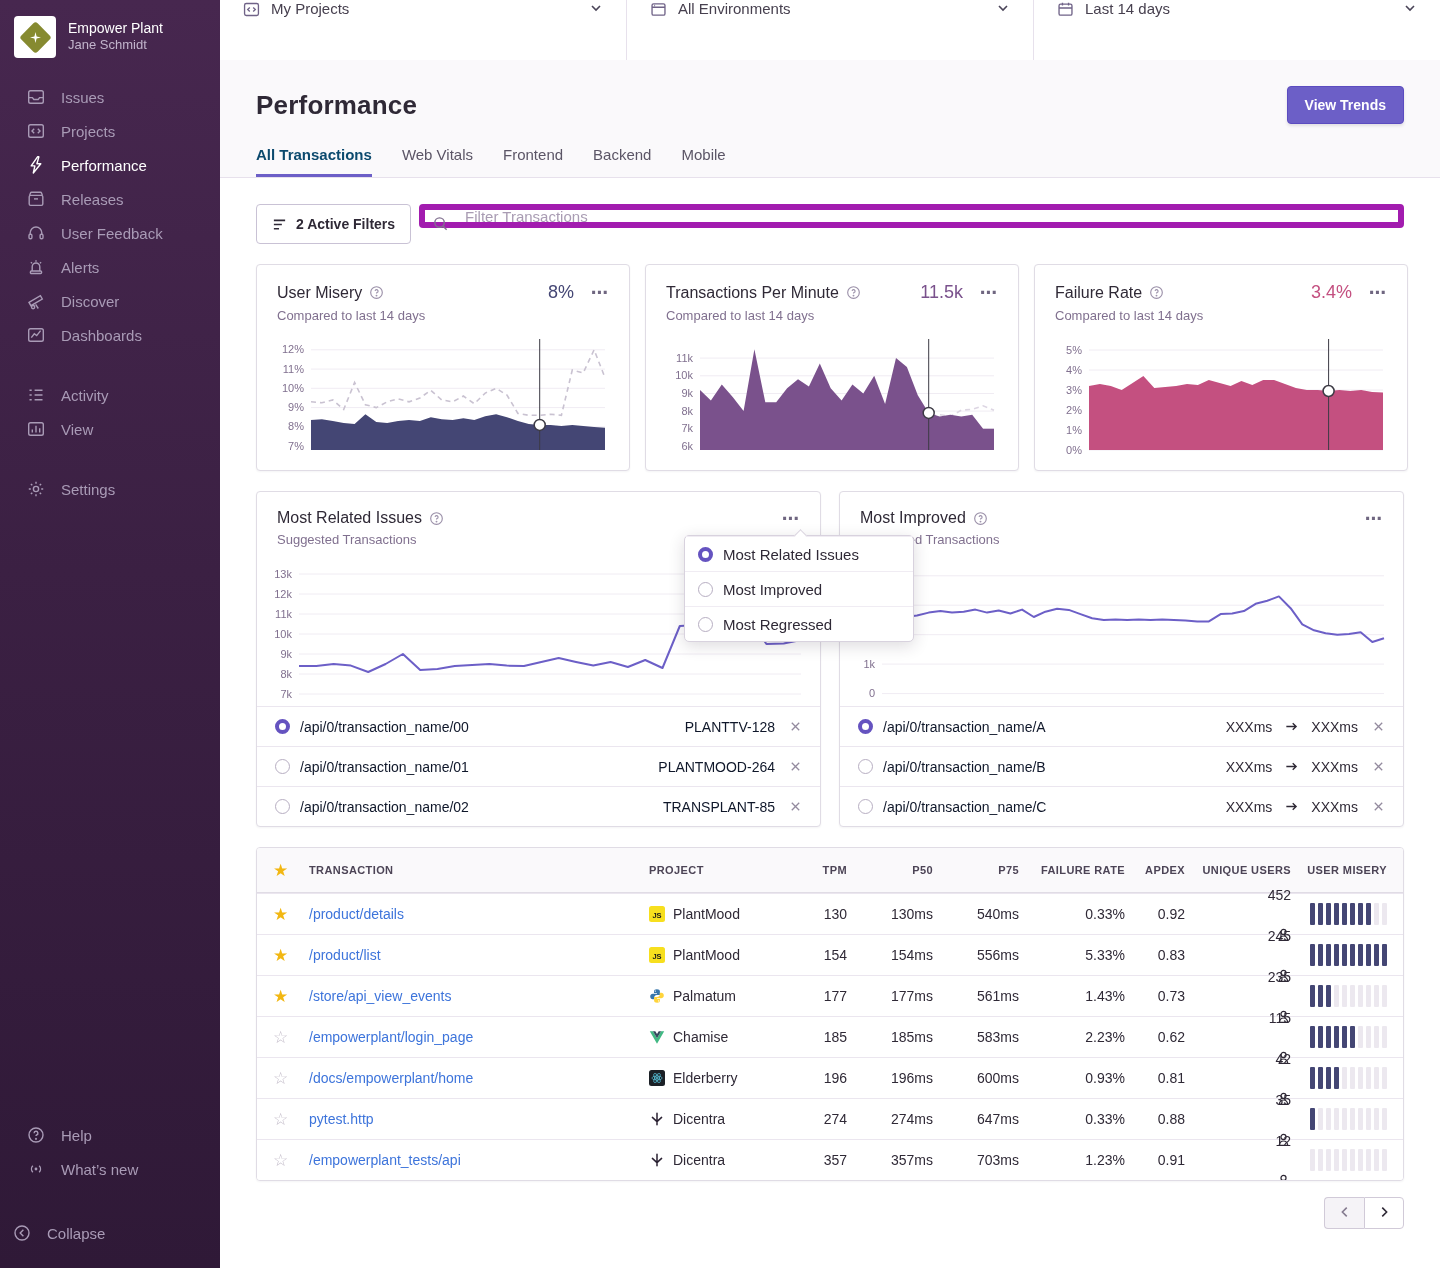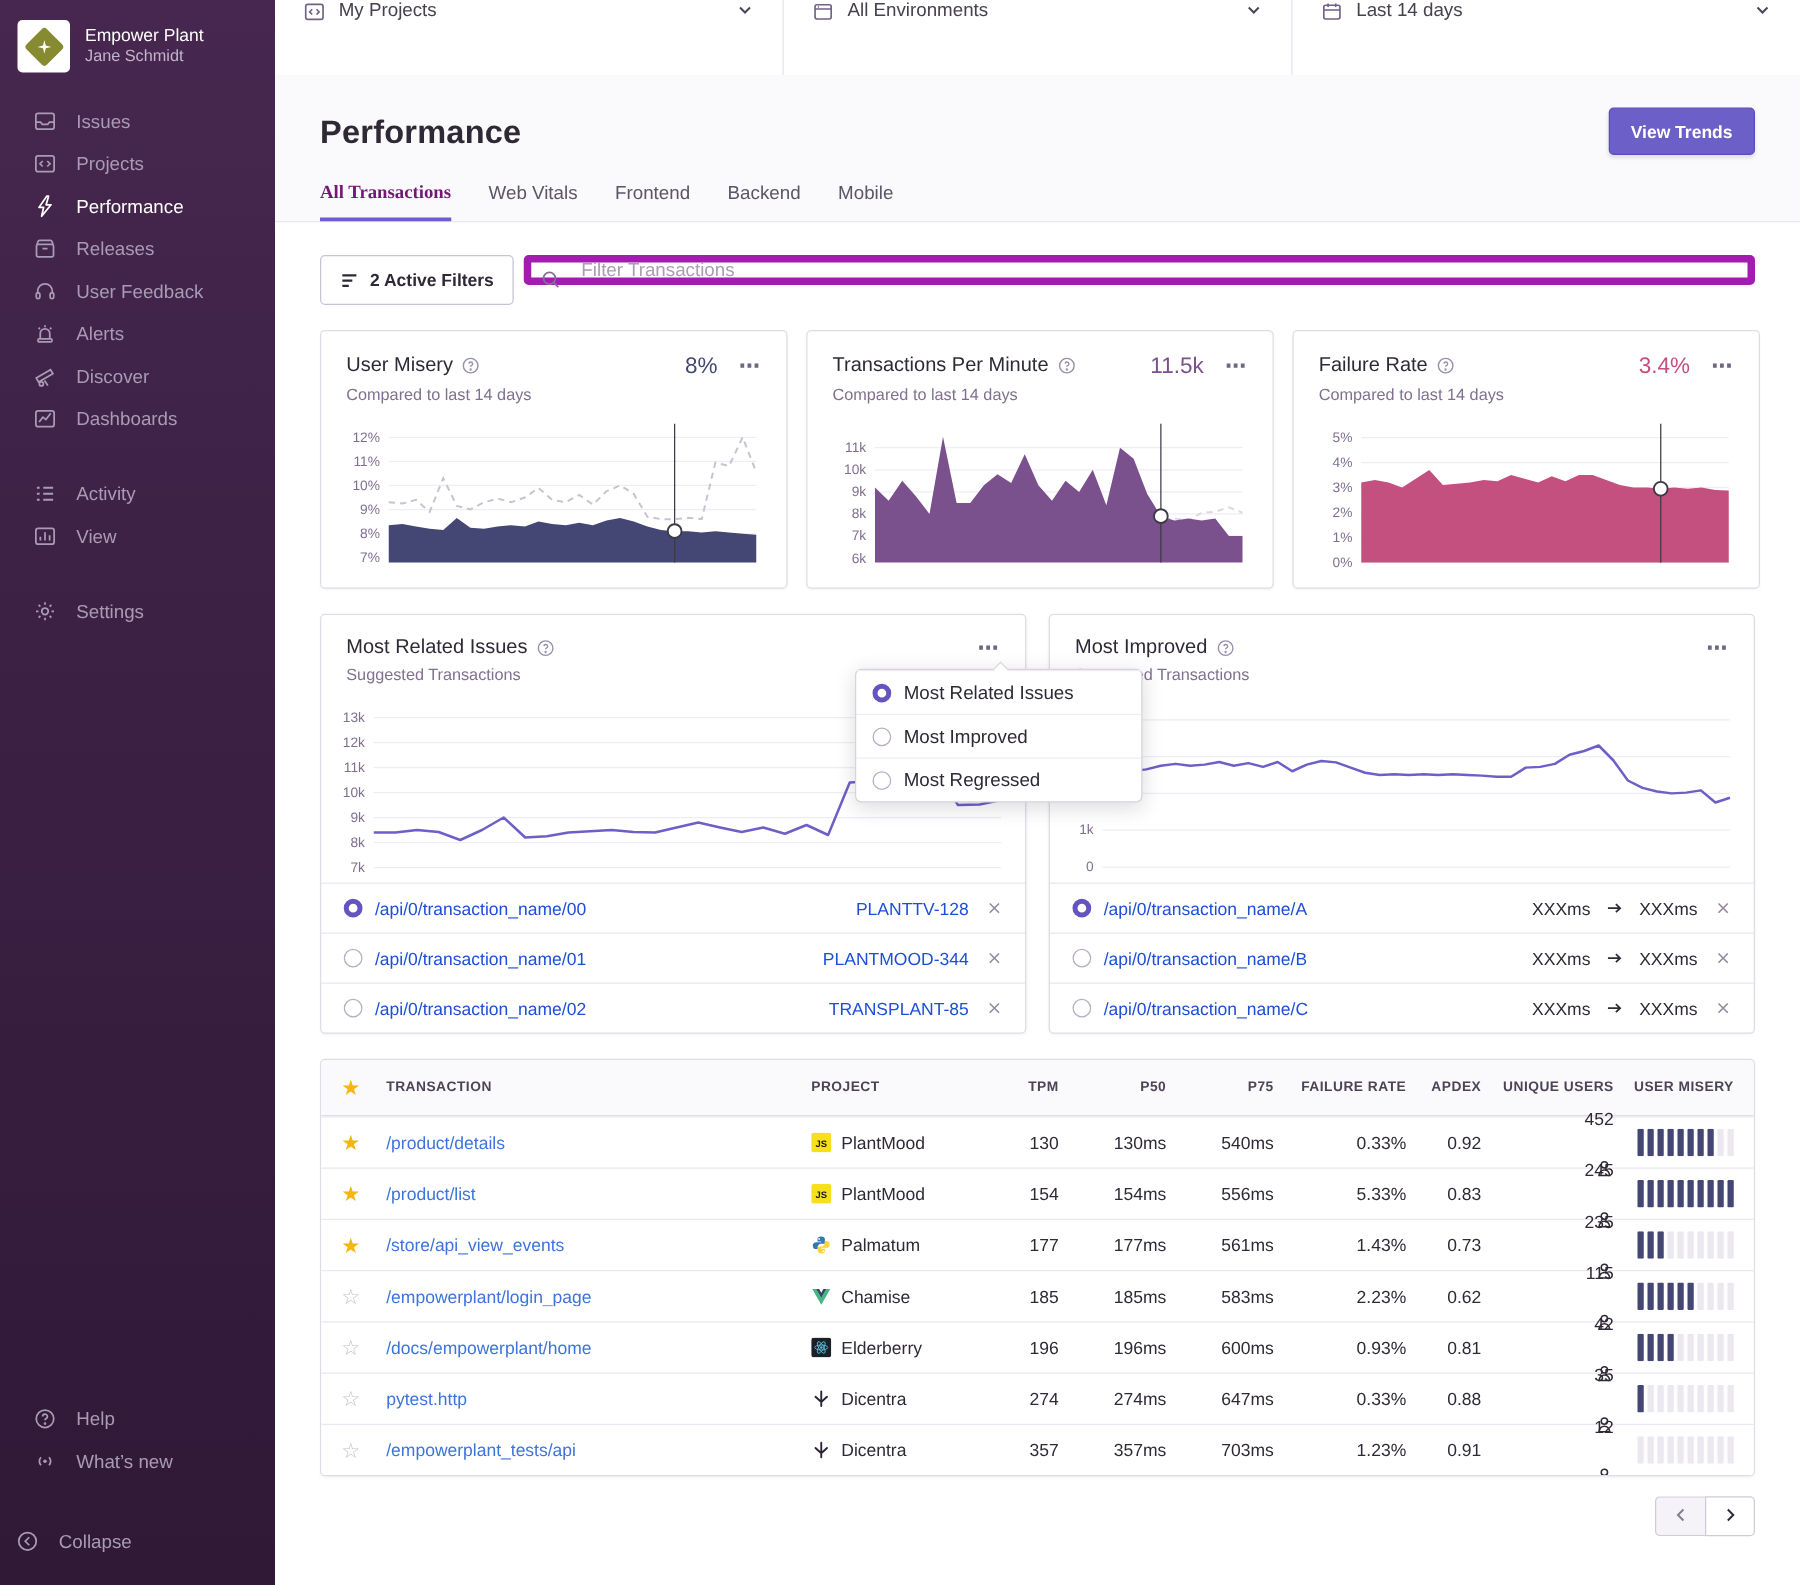--- a/index.html
+++ b/index.html
@@ -41,21 +41,21 @@
   .topbar-item .icon svg { width:19px; height:19px; }
   .topbar-item .chev { margin-left:auto; width:16px; height:16px; color:#4a4458; display:flex; }
   .topbar-item .chev svg { width:16px; height:16px; }
 
   .page-header { background:#faf9fb; border-bottom:1px solid #e7e1ec; padding:26px 36px 0 36px; flex:none; }
   .page-header-row { display:flex; align-items:center; }
   .page-title { font-size:26px; font-weight:bold; color:#2f2936; letter-spacing:.2px; }
   .btn-primary { margin-left:auto; background:#6c5fc7; color:#fff; border:1px solid #5b4cc0; border-radius:4px; font-size:14px; font-weight:bold; padding:10px 17px; cursor:pointer; box-shadow:0 2px 3px rgba(47,41,54,.12); font-family:inherit; }
   .tabs { display:flex; gap:30px; margin-top:22px; }
   .tab { font-size:15px; color:#5b5566; padding-bottom:11px; border-bottom:3px solid transparent; cursor:pointer; }
-  .tab.active { color:#701a75; border-bottom-color:#6c5fc7; font-weight:bold;font-family:Liberation Serif, serif; }
+  .tab.active { color:#0c4a6e; border-bottom-color:#6c5fc7; font-weight:bold; }
 
   .content { padding:26px 36px 0 36px; background:#fff; flex:1; }
 
   .filter-row { display:flex; gap:8px; }
   .btn-filters { display:flex; align-items:center; gap:9px; background:#fff; border:1px solid #c9c2d5; border-radius:4px; padding:0 15px; height:40px; font-size:14px; font-weight:bold; color:#2f2936; cursor:pointer; font-family:inherit; }
   .btn-filters .icon { width:15px; height:15px; color:#2f2936; display:flex; }
   .btn-filters .icon svg { width:15px; height:15px; }
   .search-box { flex:1; position:relative; }
   .search-box .icon { position:absolute; left:13px; top:11px; width:17px; height:17px; color:#80708f; }
   .search-box .icon svg { width:17px; height:17px; }
@@ -73,21 +73,21 @@
   .card-value { margin-left:auto; font-size:18px; }
   .ellipsis { color:#6f6680; font-size:17px; font-weight:bold; letter-spacing:1px; cursor:pointer; margin-left:10px; line-height:1; }
   .card-subtitle { font-size:13px; color:#80708f; margin-top:5px; }
   .kpi-chart { margin-top:12px; }
 
   .middle-row { display:grid; grid-template-columns:1fr 1fr; gap:18px; margin-top:20px; position:relative; }
   .mid-card { padding:17px 0 0 0; }
   .mid-card .card-head, .mid-card .card-subtitle { padding:0 20px; }
   .mid-chart { padding:8px 12px 0 8px; }
   .t-row { display:flex; align-items:center; gap:10px; height:40px; padding:0 18px; border-top:1px solid #ebe6ef; font-size:14px; }
-  .t-row a { color:#1d4ed8; text-decoration:none; cursor:pointer; }
+  .t-row a { color:#0f172a; text-decoration:none; cursor:pointer; }
   .t-row .spacer { flex:1; }
   .t-row .ms { color:#2f2936; }
   .t-row .arrow { width:15px; height:15px; color:#2f2936; display:flex; margin:0 2px; }
   .t-row .arrow svg { width:15px; height:15px; }
   .t-row .close { width:13px; height:13px; color:#938a9e; cursor:pointer; display:flex; margin-left:4px; }
   .t-row .close svg { width:13px; height:13px; }
   .radio { width:15px; height:15px; border-radius:50%; border:1px solid #b7aec2; background:#fff; flex:none; cursor:pointer; }
   .radio.selected { border:4px solid #6553c0; }
 
   
@@ -498,21 +498,21 @@
        <span class="close">
                 <svg viewBox="0 0 14 14" fill="none" stroke="currentColor" stroke-width="1.4">
                   <path d="m3 3 8 8M11 3l-8 8"></path>
                 </svg>
               </span>
      </div>
             <div class="t-row">
        <span class="radio "></span>
        <a>/api/0/transaction_name/01</a>
        <span class="spacer"></span>
-       <a>PLANTMOOD-344</a>
+       <a>PLANTMOOD-264</a>
        <span class="close">
                 <svg viewBox="0 0 14 14" fill="none" stroke="currentColor" stroke-width="1.4">
                   <path d="m3 3 8 8M11 3l-8 8"></path>
                 </svg>
               </span>
      </div>
             <div class="t-row">
        <span class="radio "></span>
        <a>/api/0/transaction_name/02</a>
        <span class="spacer"></span>

